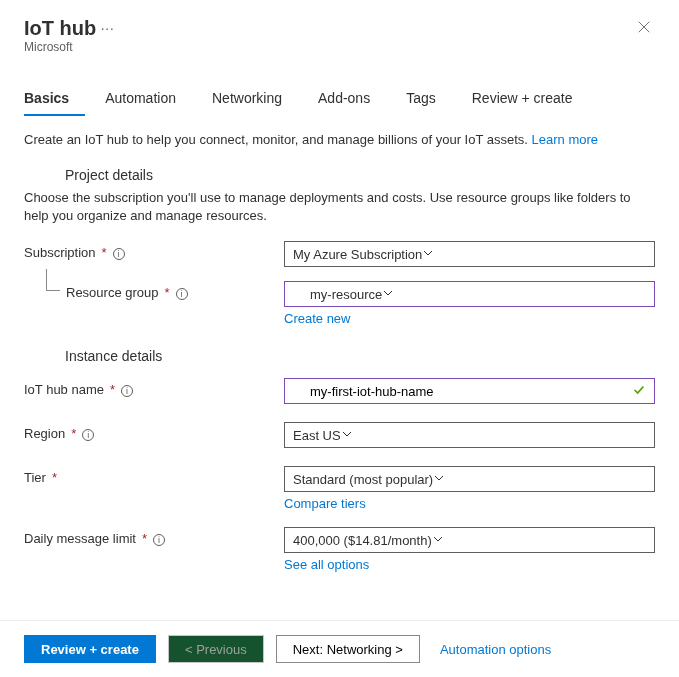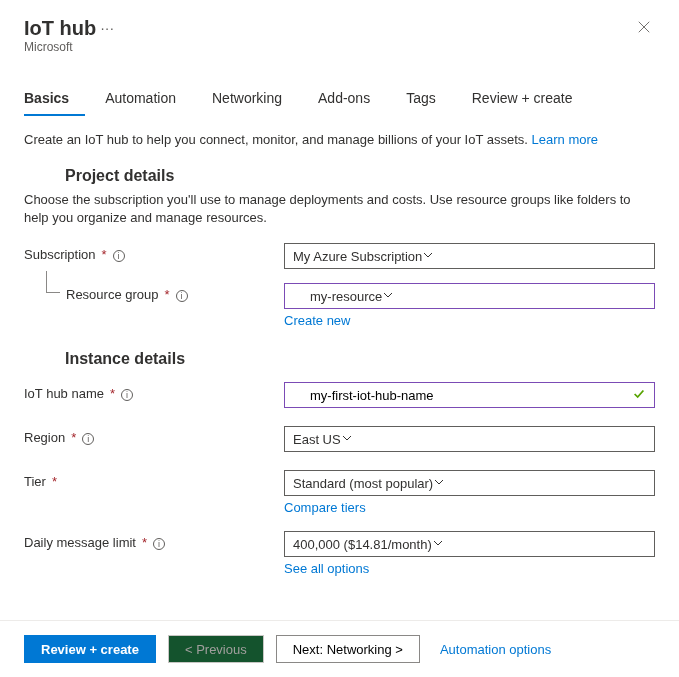--- a/index.html
+++ b/index.html
@@ -44,21 +44,21 @@
     }
     .tab.active {
       border-bottom: 2px solid #0078d4;
       font-weight: 600;
     }
     .content {
       padding: 16px 24px 0 24px;
     }
     .intro { font-size: 13px; margin-bottom: 20px; }
     .learn-link { color: #0078d4; text-decoration: none; cursor: pointer; }
-    .section-title { font-size: 16px; font-weight: 700; margin-bottom: 6px; padding-left: 41px; }
+    .section-title { font-size: 14px; font-weight: 400; margin-bottom: 6px; padding-left: 41px; }
     .section-desc { font-size: 13px; color: #323130; margin-bottom: 16px; line-height: 1.4; }
     .form-row {
       display: flex;
       align-items: flex-start;
       margin-bottom: 4px;
       min-height: 28px;
     }
     .form-label {
       width: 260px;
       flex-shrink: 0;

